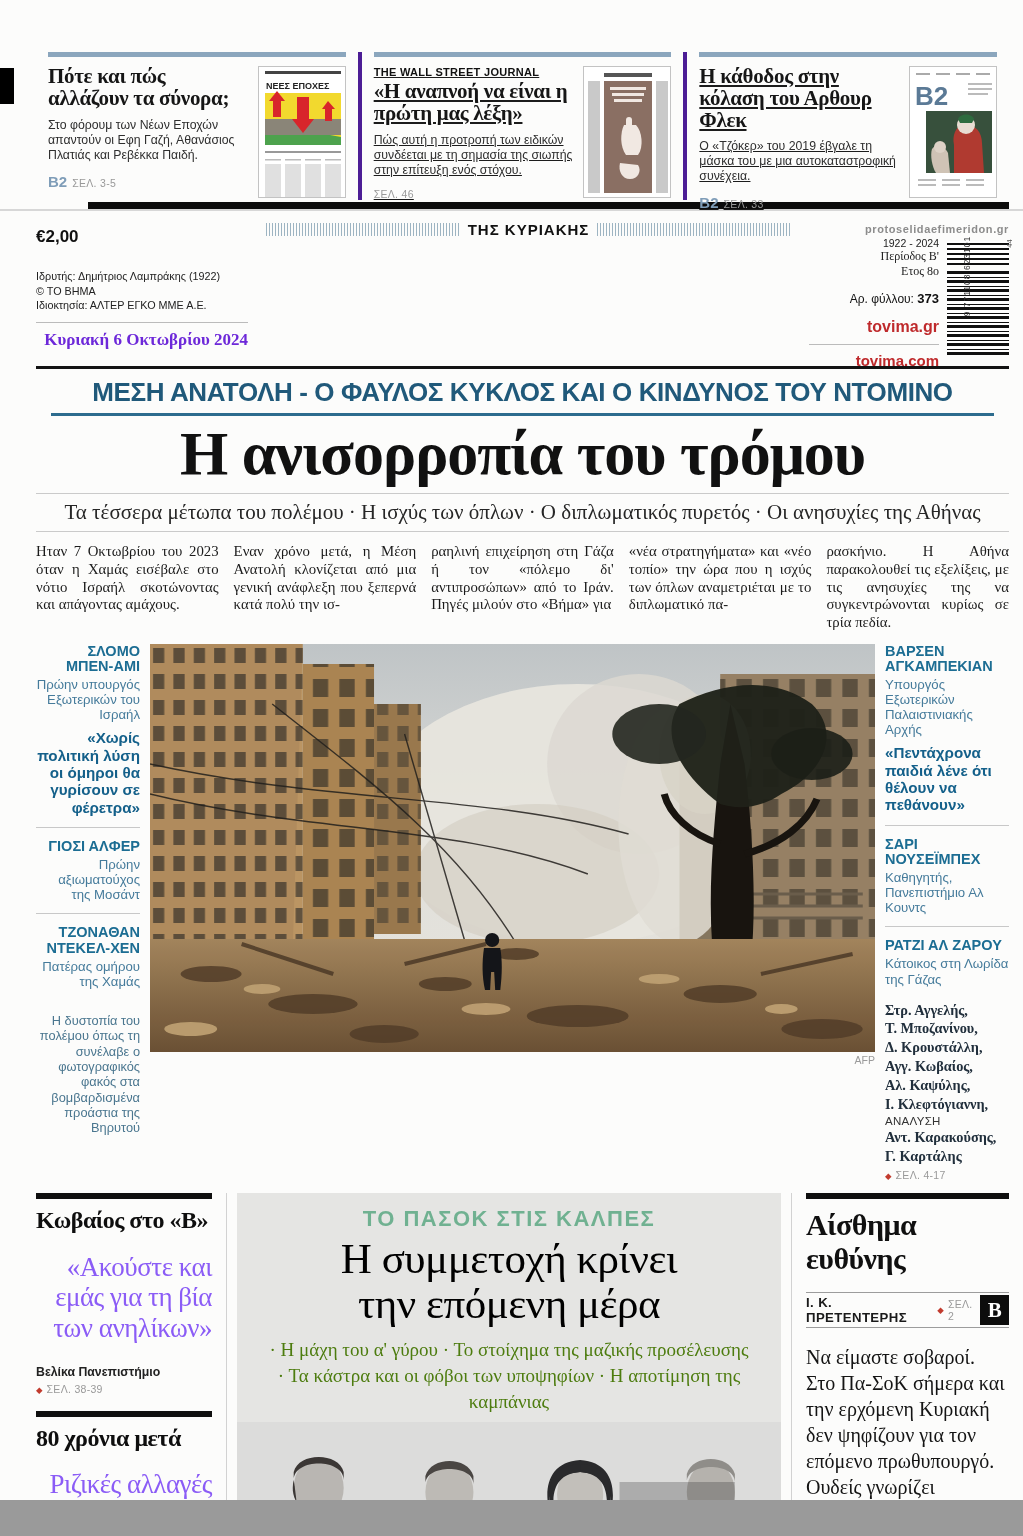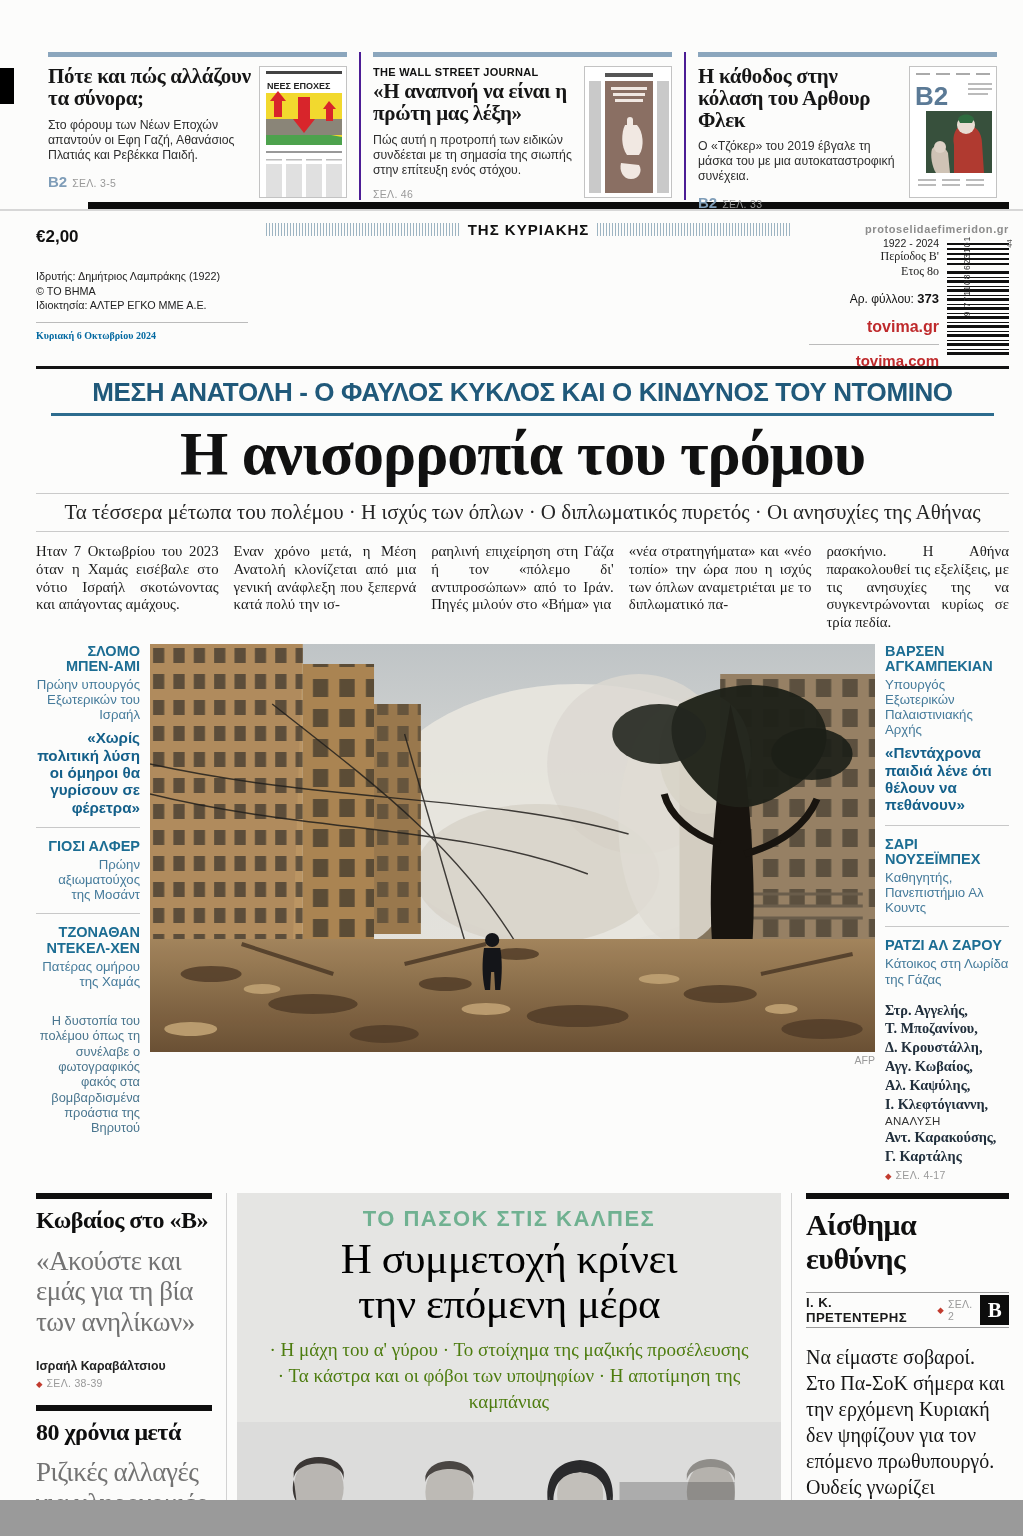--- a/index.html
+++ b/index.html
@@ -11,21 +11,21 @@
     padding:52px 14px 0 36px;
   }
   .serif { font-family:"Liberation Serif","DejaVu Serif",serif; }
 
   
   .edge-tab { position:absolute; left:0; top:68px; width:14px; height:36px; background:#000; }
 
   
   .teasers { display:flex; height:148px; }
   .teaser { flex:1; padding:0 12px; }
-  .teaser + .teaser { border-left:2px solid #4c1d95; }
+  .teaser + .teaser { border-left:4px solid #4c1d95;text-decoration:underline; }
   .teaser-top { height:5px; background:#8ba6bd; margin-bottom:9px; }
   .teaser-body { display:flex; }
   .teaser-text { flex:1; padding-right:8px; }
   .teaser-kicker { font-size:11px; font-weight:bold; letter-spacing:.3px; color:#111; margin-bottom:3px; }
   .teaser-title { font-family:"Liberation Serif",serif; font-size:21px; line-height:1.04; color:#161616; font-weight:600; letter-spacing:-.3px; }
   .teaser-sub { font-size:12.3px; line-height:1.22; color:#2e2e2e; margin-top:8px; }
   .teaser-ref { margin-top:10px; display:flex; align-items:baseline; gap:5px; }
   .ed { font-weight:bold; font-size:15px; color:#7f9db8; }
   .pref { font-size:10.5px; color:#999; letter-spacing:.3px; }
   .thumb { width:88px; height:132px; background:#fff; border:1px solid #c3c3c3; flex-shrink:0; overflow:hidden; }
@@ -33,21 +33,21 @@
 
   .teaser-rule { height:7px; background:#0c0c0c; margin:2px 0 0 52px; }
   .teaser-rule-sub { height:2px; background:#d7d7d7; margin-left:-36px; margin-right:-14px; }
 
   
   .masthead { display:flex; margin-top:8px; height:142px; }
   .m-left { width:212px; padding-top:8px; }
   .price { font-weight:bold; font-size:17px; color:#111; }
   .founder-block { margin-top:22px; font-size:10.8px; line-height:1.35; color:#222; }
   .m-left hr { border:0; border-top:1px solid #bbb; margin:9px 0 7px; }
-  .m-date { font-weight:bold; font-size:10px; color:#0369a1; }
+  .m-date { font-weight:bold; font-size:17px; color:#6d28d9;text-align:right; }
   .m-center { flex:1; text-align:center; padding-top:0; }
   .logo { font-family:"Liberation Serif","DejaVu Serif",serif; font-weight:bold; font-size:96px; line-height:.98; letter-spacing:-3px; color:#141414; white-space:nowrap; }
   .logo-subrow { display:flex; align-items:center; gap:8px; margin:2px 18px 0; }
   .logo-lines { flex:1; height:13px; background:repeating-linear-gradient(90deg,#9db4c2 0 1px,transparent 1px 3px); }
   .logo-sub { font-weight:bold; font-size:15px; letter-spacing:1px; color:#111; }
   .m-right { width:200px; position:relative; padding-top:4px; }
   .watermark { text-align:right; font-weight:bold; font-size:11px; color:#8c8c8c; letter-spacing:.6px; }
   .m-right-row { display:flex; margin-top:2px; }
   .m-info { flex:1; text-align:right; padding-right:8px; }
   .m-years { font-size:10.5px; color:#222; }
@@ -88,21 +88,21 @@
   .reporters { font-family:"Liberation Serif",serif; font-weight:bold; font-size:14.3px; line-height:1.32; color:#212f3c; white-space:pre-line; }
   .analysis-label { font-family:"Liberation Sans",sans-serif; font-weight:normal; font-size:11.5px; color:#333; letter-spacing:.3px; margin:1px 0; }
   .ref-row { margin-top:4px; display:flex; align-items:baseline; gap:4px; }
   .diamond { color:#c23b2e; font-size:8.5px; }
 
   
   .bottom-band { display:flex; margin-top:12px; }
   .b-left { width:190px; padding-right:14px; }
   .rule-black-6 { height:6px; background:#0f0f0f; margin-bottom:9px; }
   .story-leadin { font-family:"Liberation Serif",serif; font-weight:bold; font-size:24px; color:#0e0e0e; line-height:1.05; letter-spacing:-.5px;}
-  .story-title { font-family:"Liberation Serif",serif; font-size:27px; line-height:1.13; color:#737373; letter-spacing:-.5px; margin-top:12px; }
+  .story-title { font-family:"Liberation Serif",serif; font-size:27px; line-height:1.13; color:#8b5cf6; letter-spacing:-.5px; margin-top:18px;text-align:right; }
   .story-byline { font-weight:bold; font-size:12.3px; color:#222; margin-top:22px; }
   .b-center { width:566px; border-left:1px solid #d2d2d2; border-right:1px solid #d2d2d2; padding:0 10px; }
   .pasok-box { background:#e5e5e3; text-align:center; padding-top:13px; }
   .pasok-kicker { font-weight:bold; font-size:22px; letter-spacing:1.5px; color:#70b191; }
   .pasok-head { font-family:"Liberation Serif","DejaVu Serif",serif; font-size:43px; line-height:1.04; color:#000000; margin-top:5px; letter-spacing:-.5px; }
   .pasok-bullets { font-family:"Liberation Serif",serif; font-size:19px; color:#4d7c0f; line-height:1.38; margin-top:10px; }
   .pasok-box svg { display:block; width:100%; height:148px; margin-top:6px; }
   .b-right { flex:1; padding-left:14px; }
   .op-title { font-family:"Liberation Serif",serif; font-weight:bold; font-size:30px; letter-spacing:-.5px; color:#101010; }
   .op-byline-bar { margin-top:16px; border-top:1px solid #9c9c9c; border-bottom:1px solid #9c9c9c; display:flex; align-items:center; padding:2px 0; }
@@ -442,21 +442,21 @@
   </div>
 
   <div class="bottom-band">
 
     <div class="b-left">
       <div class="rule-black-6"></div>
       <div>
         <span class="story-leadin">Κωβαίος στο «Β»</span>
         <div class="story-title">«Ακούστε και εμάς για τη βία των ανηλίκων»</div>
       </div>
-      <div class="story-byline">Ισραήλ Καραβάλτσιου</div>
+      <div class="story-byline">Βελίκα Πανεπιστήμιο</div>
       <div class="ref-row">
         <span class="diamond">◆</span>
         <span class="pref">ΣΕΛ. 38-39</span>
       </div>
       <div class="rule-black-6" style="margin-top:16px"></div>
       <div>
         <span class="story-leadin">80 χρόνια μετά</span>
         <div class="story-title">Ριζικές αλλαγές για κληρονομιές και διαθήκες</div>
       </div>
 

